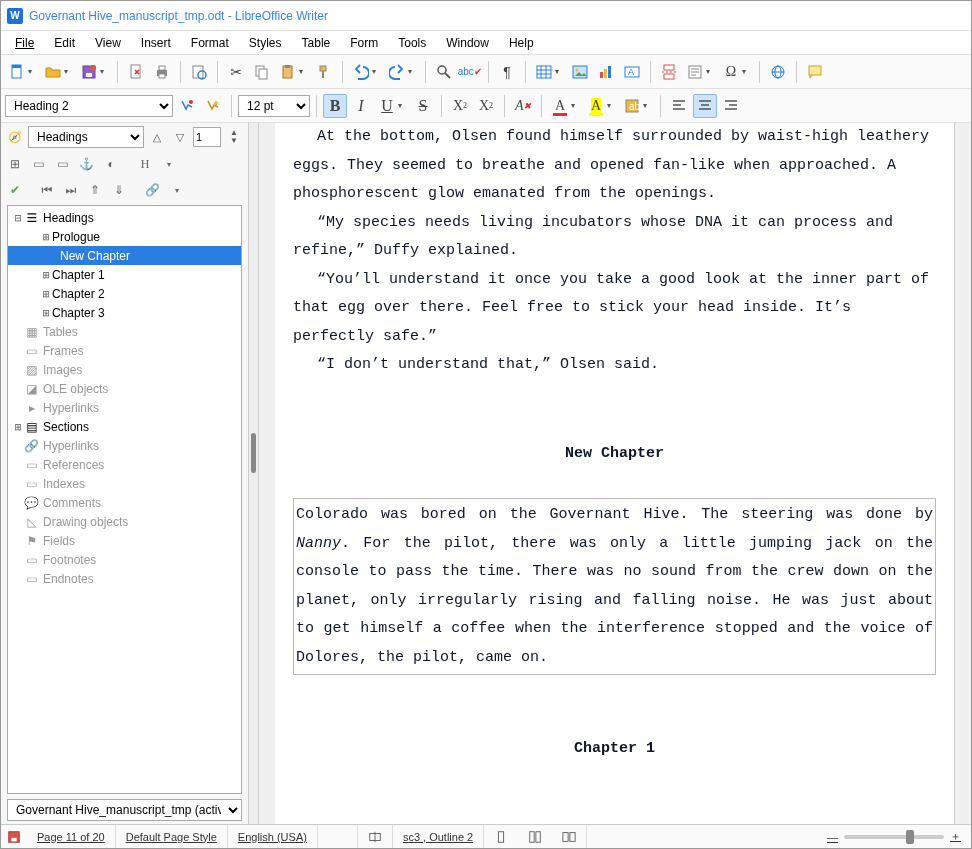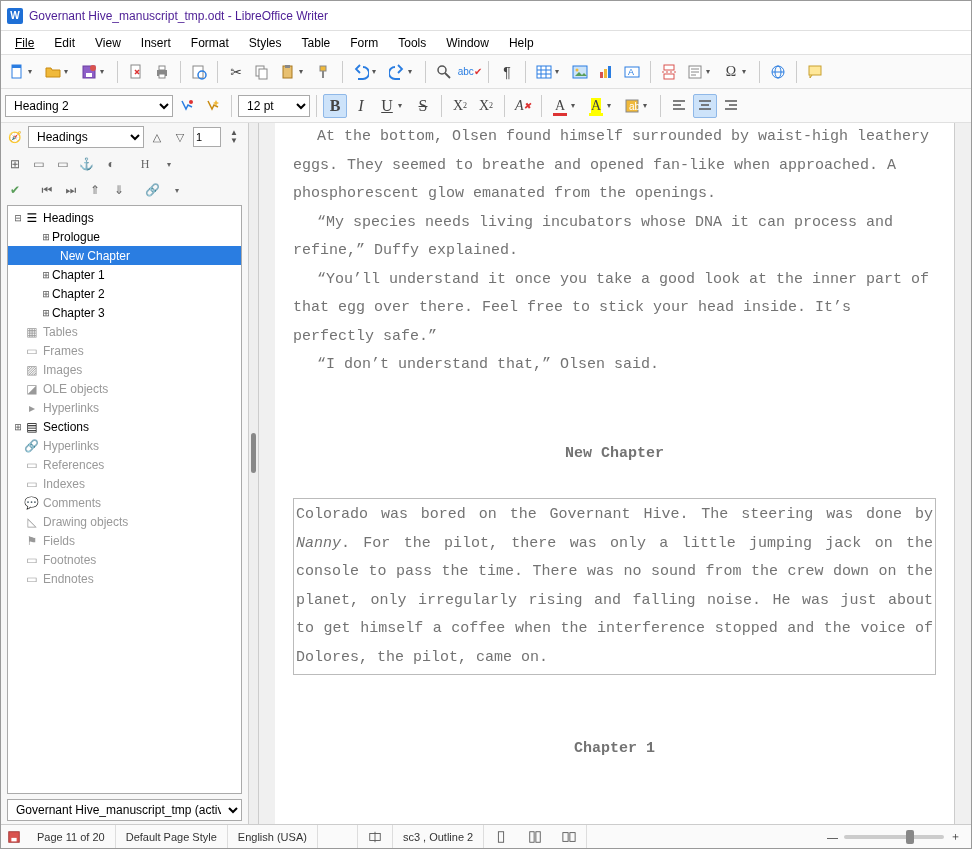--- a/index.html
+++ b/index.html
@@ -1,21 +1,21 @@
 <!DOCTYPE html>
 <html><head>
 <meta charset="utf-8">
 <style>
   * { box-sizing: border-box; margin: 0; padding: 0; }
   body { font-family: "Segoe UI", Tahoma, sans-serif; font-size: 12px; background: #fff; width: 972px; height: 849px; overflow: hidden; display: flex; flex-direction: column; border: 1px solid #999; }
   
   
   .titlebar { height: 30px; background: #fff; display: flex; align-items: center; padding: 0 6px; border-bottom: 1px solid #e0e0e0; }
   .titlebar .app-icon { width: 16px; height: 16px; background: #1e6fd6; border-radius: 2px; margin-right: 6px; display: flex; align-items: center; justify-content: center; color: #fff; font-size: 10px; font-weight: bold; }
-  .titlebar .title { color: #4c1d95; }
+  .titlebar .title { color: #3b82f6; }
 
   
   .menubar { height: 24px; display: flex; align-items: center; padding: 0 4px; border-bottom: 1px solid #e0e0e0; }
   .menubar .menu-item { padding: 3px 10px; cursor: default; }
   .menubar .menu-item span.ul { text-decoration: underline; }
 
   
   .toolbar { height: 34px; display: flex; align-items: center; padding: 2px 4px; gap: 2px; border-bottom: 1px solid #e0e0e0; background: #fafafa; }
   .toolbar .tbtn { width: 24px; height: 24px; display: flex; align-items: center; justify-content: center; border: 1px solid transparent; border-radius: 2px; cursor: default; font-size: 14px; color: #444; }
   .toolbar .tbtn.active { background: #cde3fa; border-color: #8fb8e8; }
@@ -50,28 +50,28 @@
   .tree-item .dim { color: #999; }
   .nav-footer { padding: 3px 6px; }
   .nav-footer select { width: 100%; height: 22px; border: 1px solid #aaa; font-size: 12px; padding: 0 4px; background: #fff; }
 
   
   .gutter { width: 10px; background: #eee; border-right: 1px solid #ccc; position: relative; }
   .gutter .thumb { position: absolute; left: 2px; top: 310px; width: 5px; height: 40px; background: #888; border-radius: 3px; }
 
   
   .docarea { flex: 1; background: #f0f0f0; overflow: auto; position: relative; }
-  .page { background: #fff; margin: 0 auto; width: 680px; min-height: 100%; padding: 0 18px 30px 18px; font-family: "Courier New", monospace; font-size: 15px; line-height: 1.9; color: #737373; border-right: 1px solid #ccc;}
+  .page { background: #fff; margin: 0 auto; width: 680px; min-height: 100%; padding: 0 18px 30px 18px; font-family: "Courier New", monospace; font-size: 15px; line-height: 1.9; color: #0f172a; border-right: 1px solid #ccc;}
   .page p { margin: 0; }
   .page p.indent { text-indent: 24px; }
   .page .heading { font-weight: bold; text-align: center; margin-top: 60px; margin-bottom: 30px; font-size: 15px; }
   .page .textblock { border: 1px solid #bbb; padding: 2px; margin-top: 6px; }
 
   
-  .statusbar { height: 24px; border-top: 1px solid #ccc; background: #fafafa; display: flex; align-items: center; font-size: 11px; color: #333; }
+  .statusbar { height: 24px; border-top: 1px solid #ccc; background: #fafafa; display: flex; align-items: center; font-size: 11px; color: #333; text-decoration: underline; }
   .statusbar .cell { padding: 0 10px; border-right: 1px solid #ddd; height: 100%; display: flex; align-items: center; }
   .statusbar .cell.noborder { border-right: none; }
   .statusbar .save-icon { width: 14px; height: 14px; margin: 0 6px; }
   .statusbar .zoom { margin-left: auto; display: flex; align-items: center; gap: 6px; padding-right: 10px; }
   .statusbar .slider { width: 100px; height: 4px; background: #ccc; position: relative; border-radius: 2px; }
   .statusbar .slider .knob { position: absolute; width: 8px; height: 14px; background: #888; top: -5px; left: 62px; border-radius: 2px; }
 </style>
 </head>
 <body>
 

